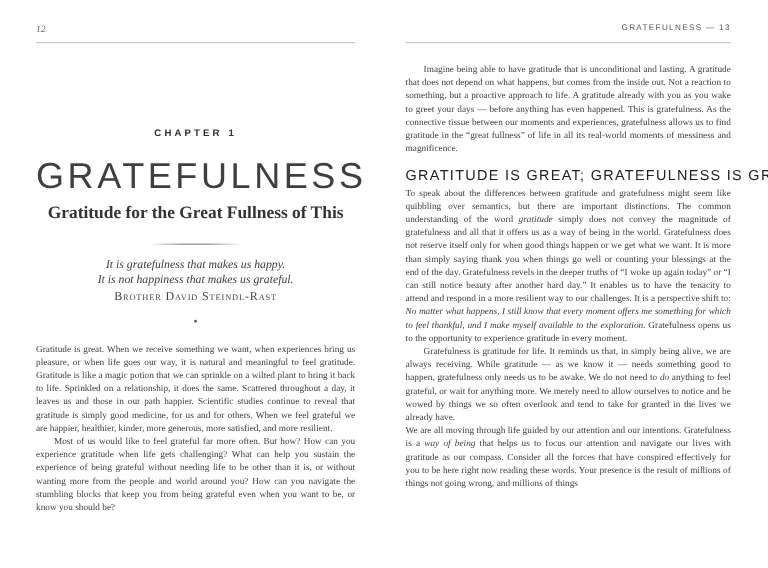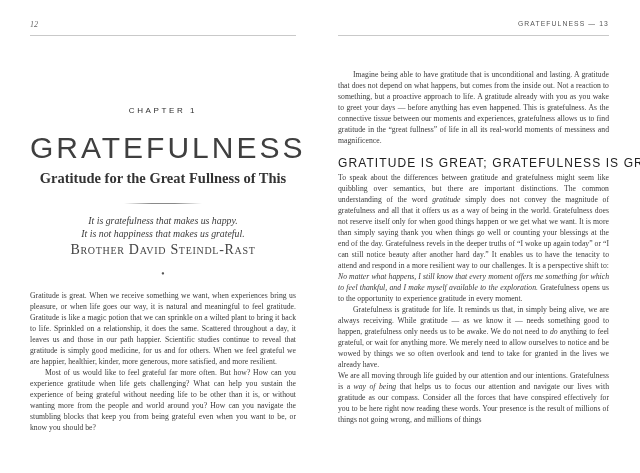--- a/index.html
+++ b/index.html
@@ -17,54 +17,54 @@
   .page-left .running-head{font-style:italic;text-align:left;}
   .page-right .running-head{
     font-family:"Liberation Sans", sans-serif;font-style:normal;
     font-size:6.8px;letter-spacing:1.1px;color:#555;text-align:right;
   }
   .head-rule{border:0;border-top:1px solid #c9c9c9;margin:4px 0 0 0;height:0;}
 
   
   .chapter-label{
     margin-top:70px;text-align:center;
-    font-family:"Liberation Sans", sans-serif;font-weight:normal;
+    font-family:"Liberation Sans", sans-serif;font-weight:bold;
     font-size:8px;letter-spacing:2.6px;color:#2e2e2e;
   }
   .chapter-title{
     margin:16px 0 0 0;text-align:left;
     font-family:"Liberation Sans", sans-serif;font-weight:200;
     font-size:30px;letter-spacing:3px;color:#3f3f3f;white-space:nowrap;
   }
   .chapter-subtitle{
     margin:5px 0 0 0;text-align:center;
     font-weight:bold;font-size:14.5px;color:#333;
   }
   .thin-divider{
     margin:16px auto 0 auto;width:78px;height:1px;border:0;
     background:linear-gradient(to right, rgba(120,120,120,0), #8a8a8a 35%, #8a8a8a 65%, rgba(120,120,120,0));
   }
 
   
   .epigraph{margin:11px 0 0 0;text-align:center;}
   .epigraph-line{font-style:italic;font-size:9.8px;line-height:12.6px;color:#3b3b3b;}
   .attribution{
-    margin-top:2px;font-variant:small-caps;font-size:14px;
+    margin-top:2px;font-variant:small-caps;font-size:10px;
     letter-spacing:0.7px;color:#444;
   }
   .ornament{margin-top:12px;text-align:center;font-size:5.5px;color:#555;letter-spacing:0;}
 
   
   .body-par{
     margin:0;font-size:7.7px;line-height:11px;text-align:justify;
     color:#3a3a3a;letter-spacing:0.02px;
   }
   .body-par.first{margin-top:14px;}
   .body-par.indent{text-indent:15px;}
-  .page-right .intro{margin-top:33px;}
+  .page-right .intro{margin-top:16px;}
   .section-heading{
     margin:10px 0 2px 0;
     font-family:"Liberation Sans", sans-serif;font-weight:normal;
     font-size:12px;letter-spacing:1.1px;color:#222;white-space:nowrap;
   }
   em{font-style:italic;margin-top:46px;}
 </style>
 </head>
 <body>
 

